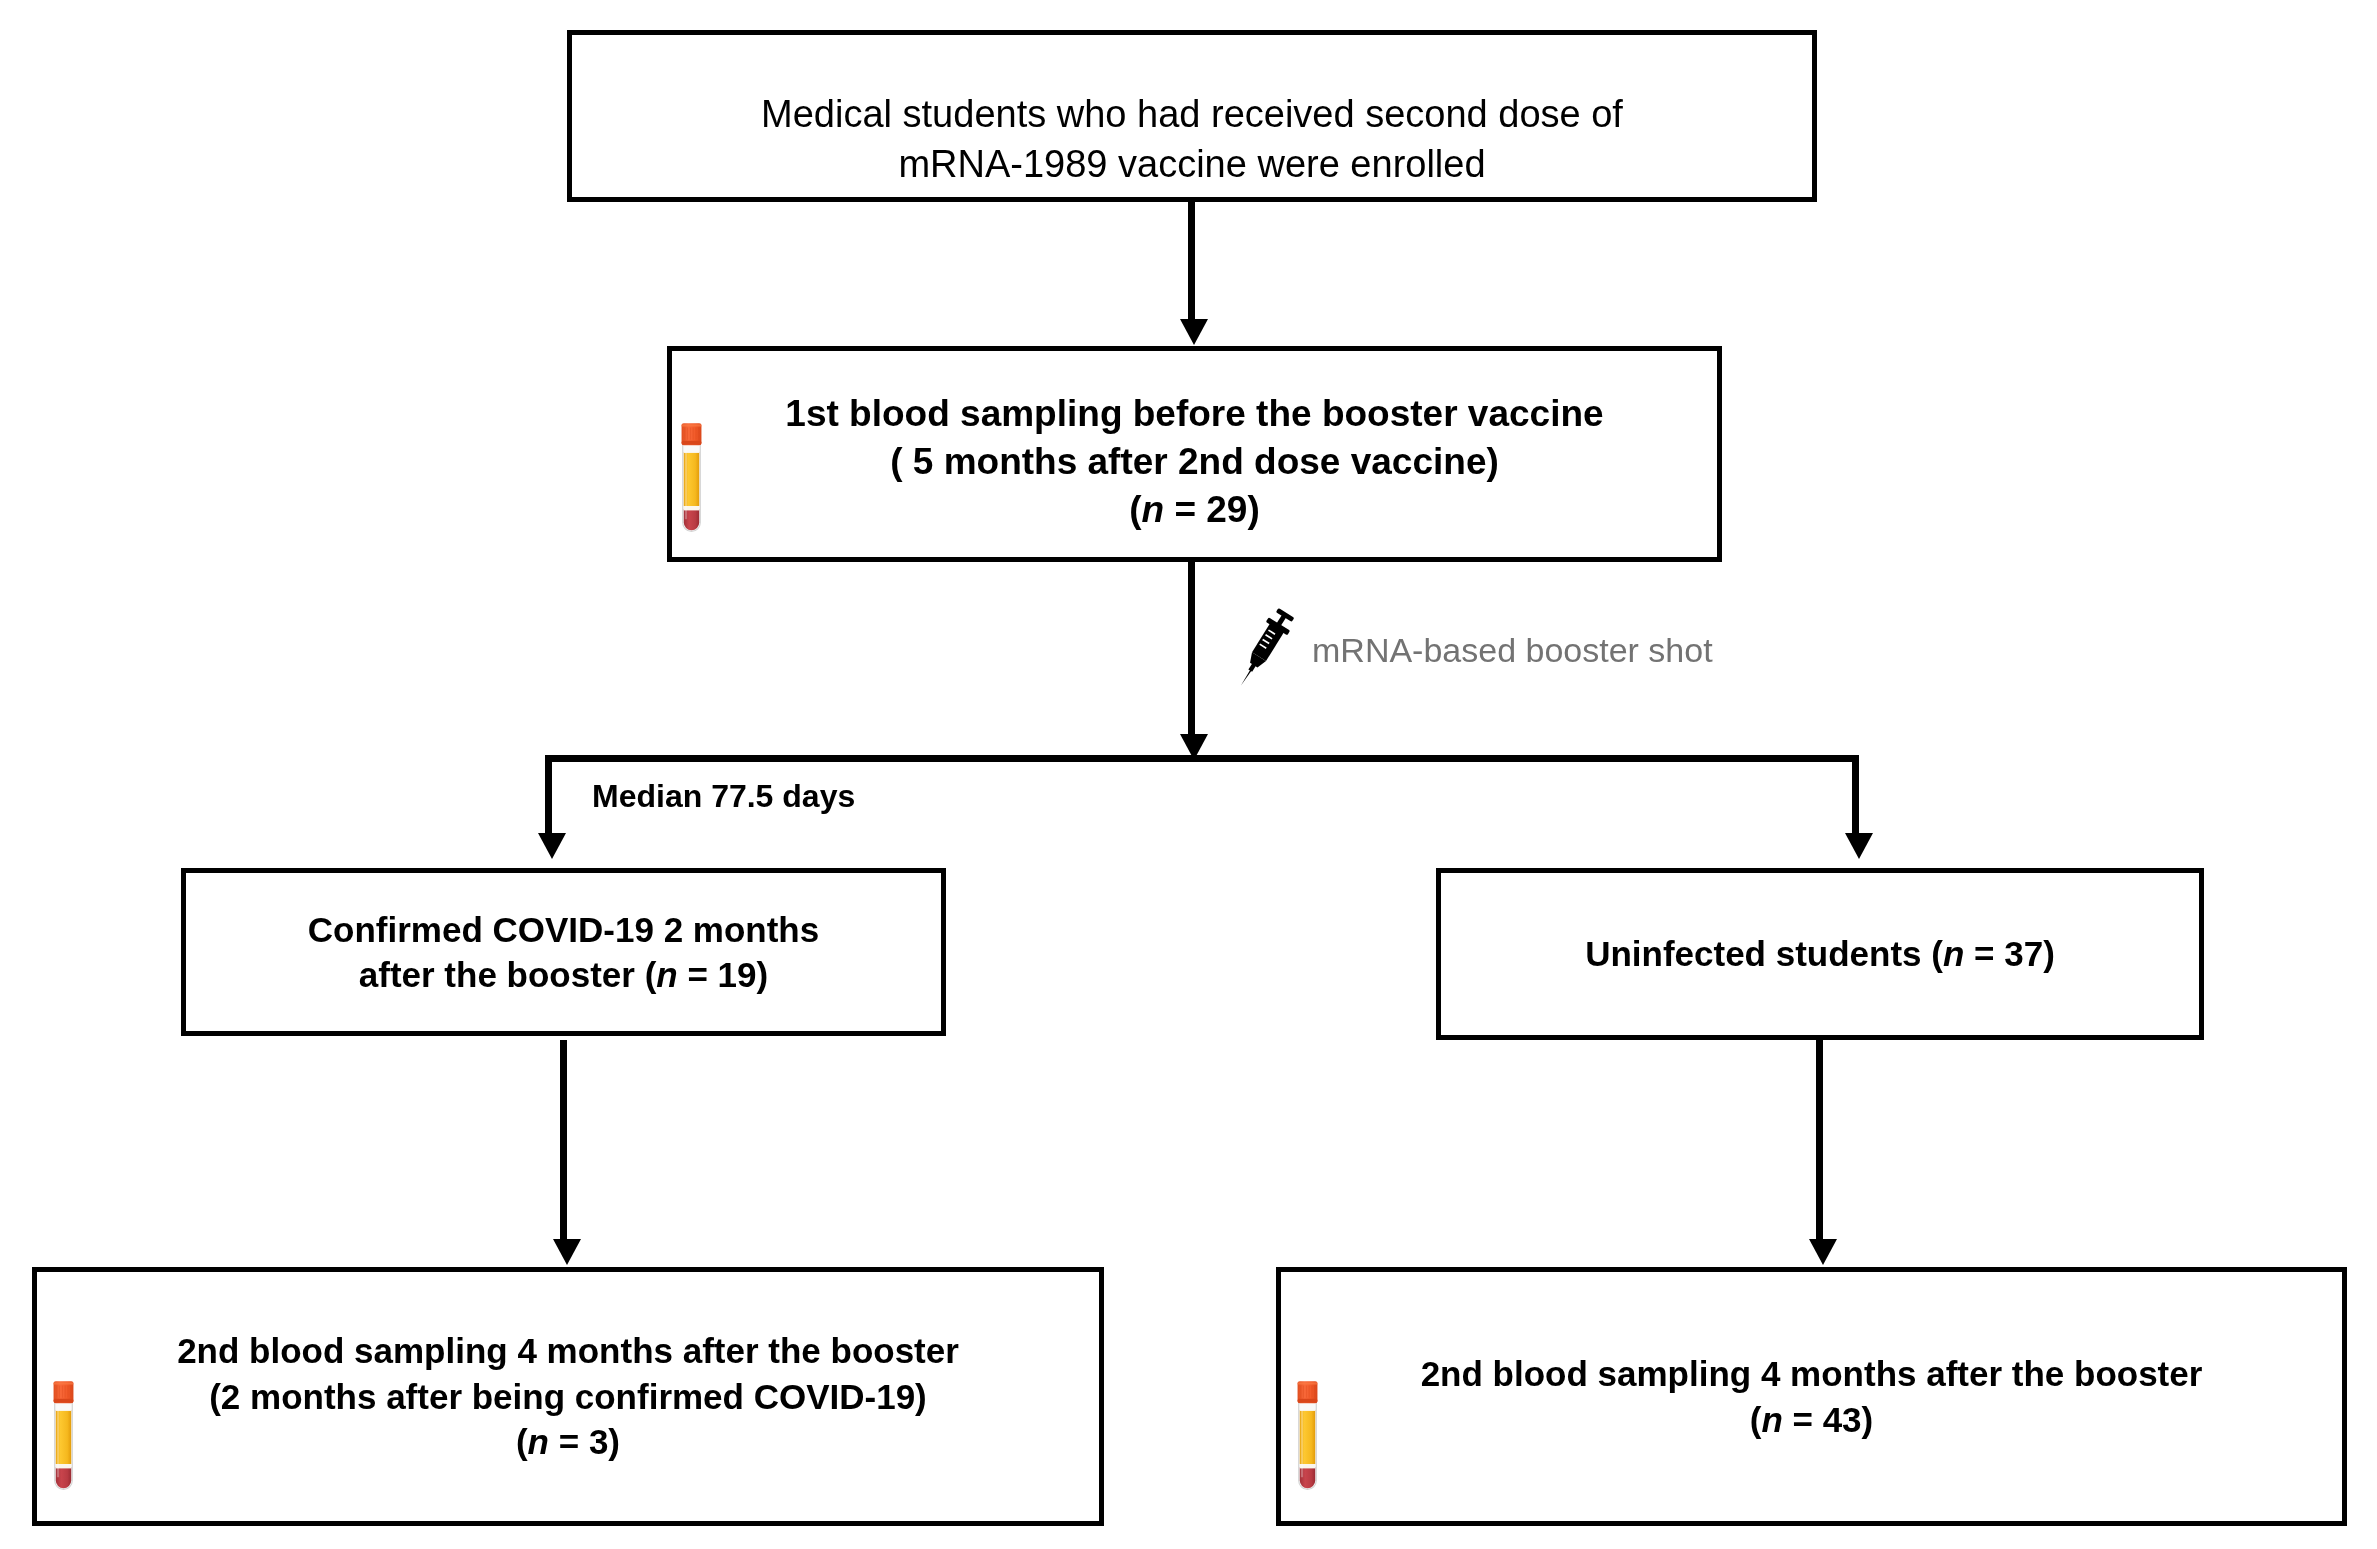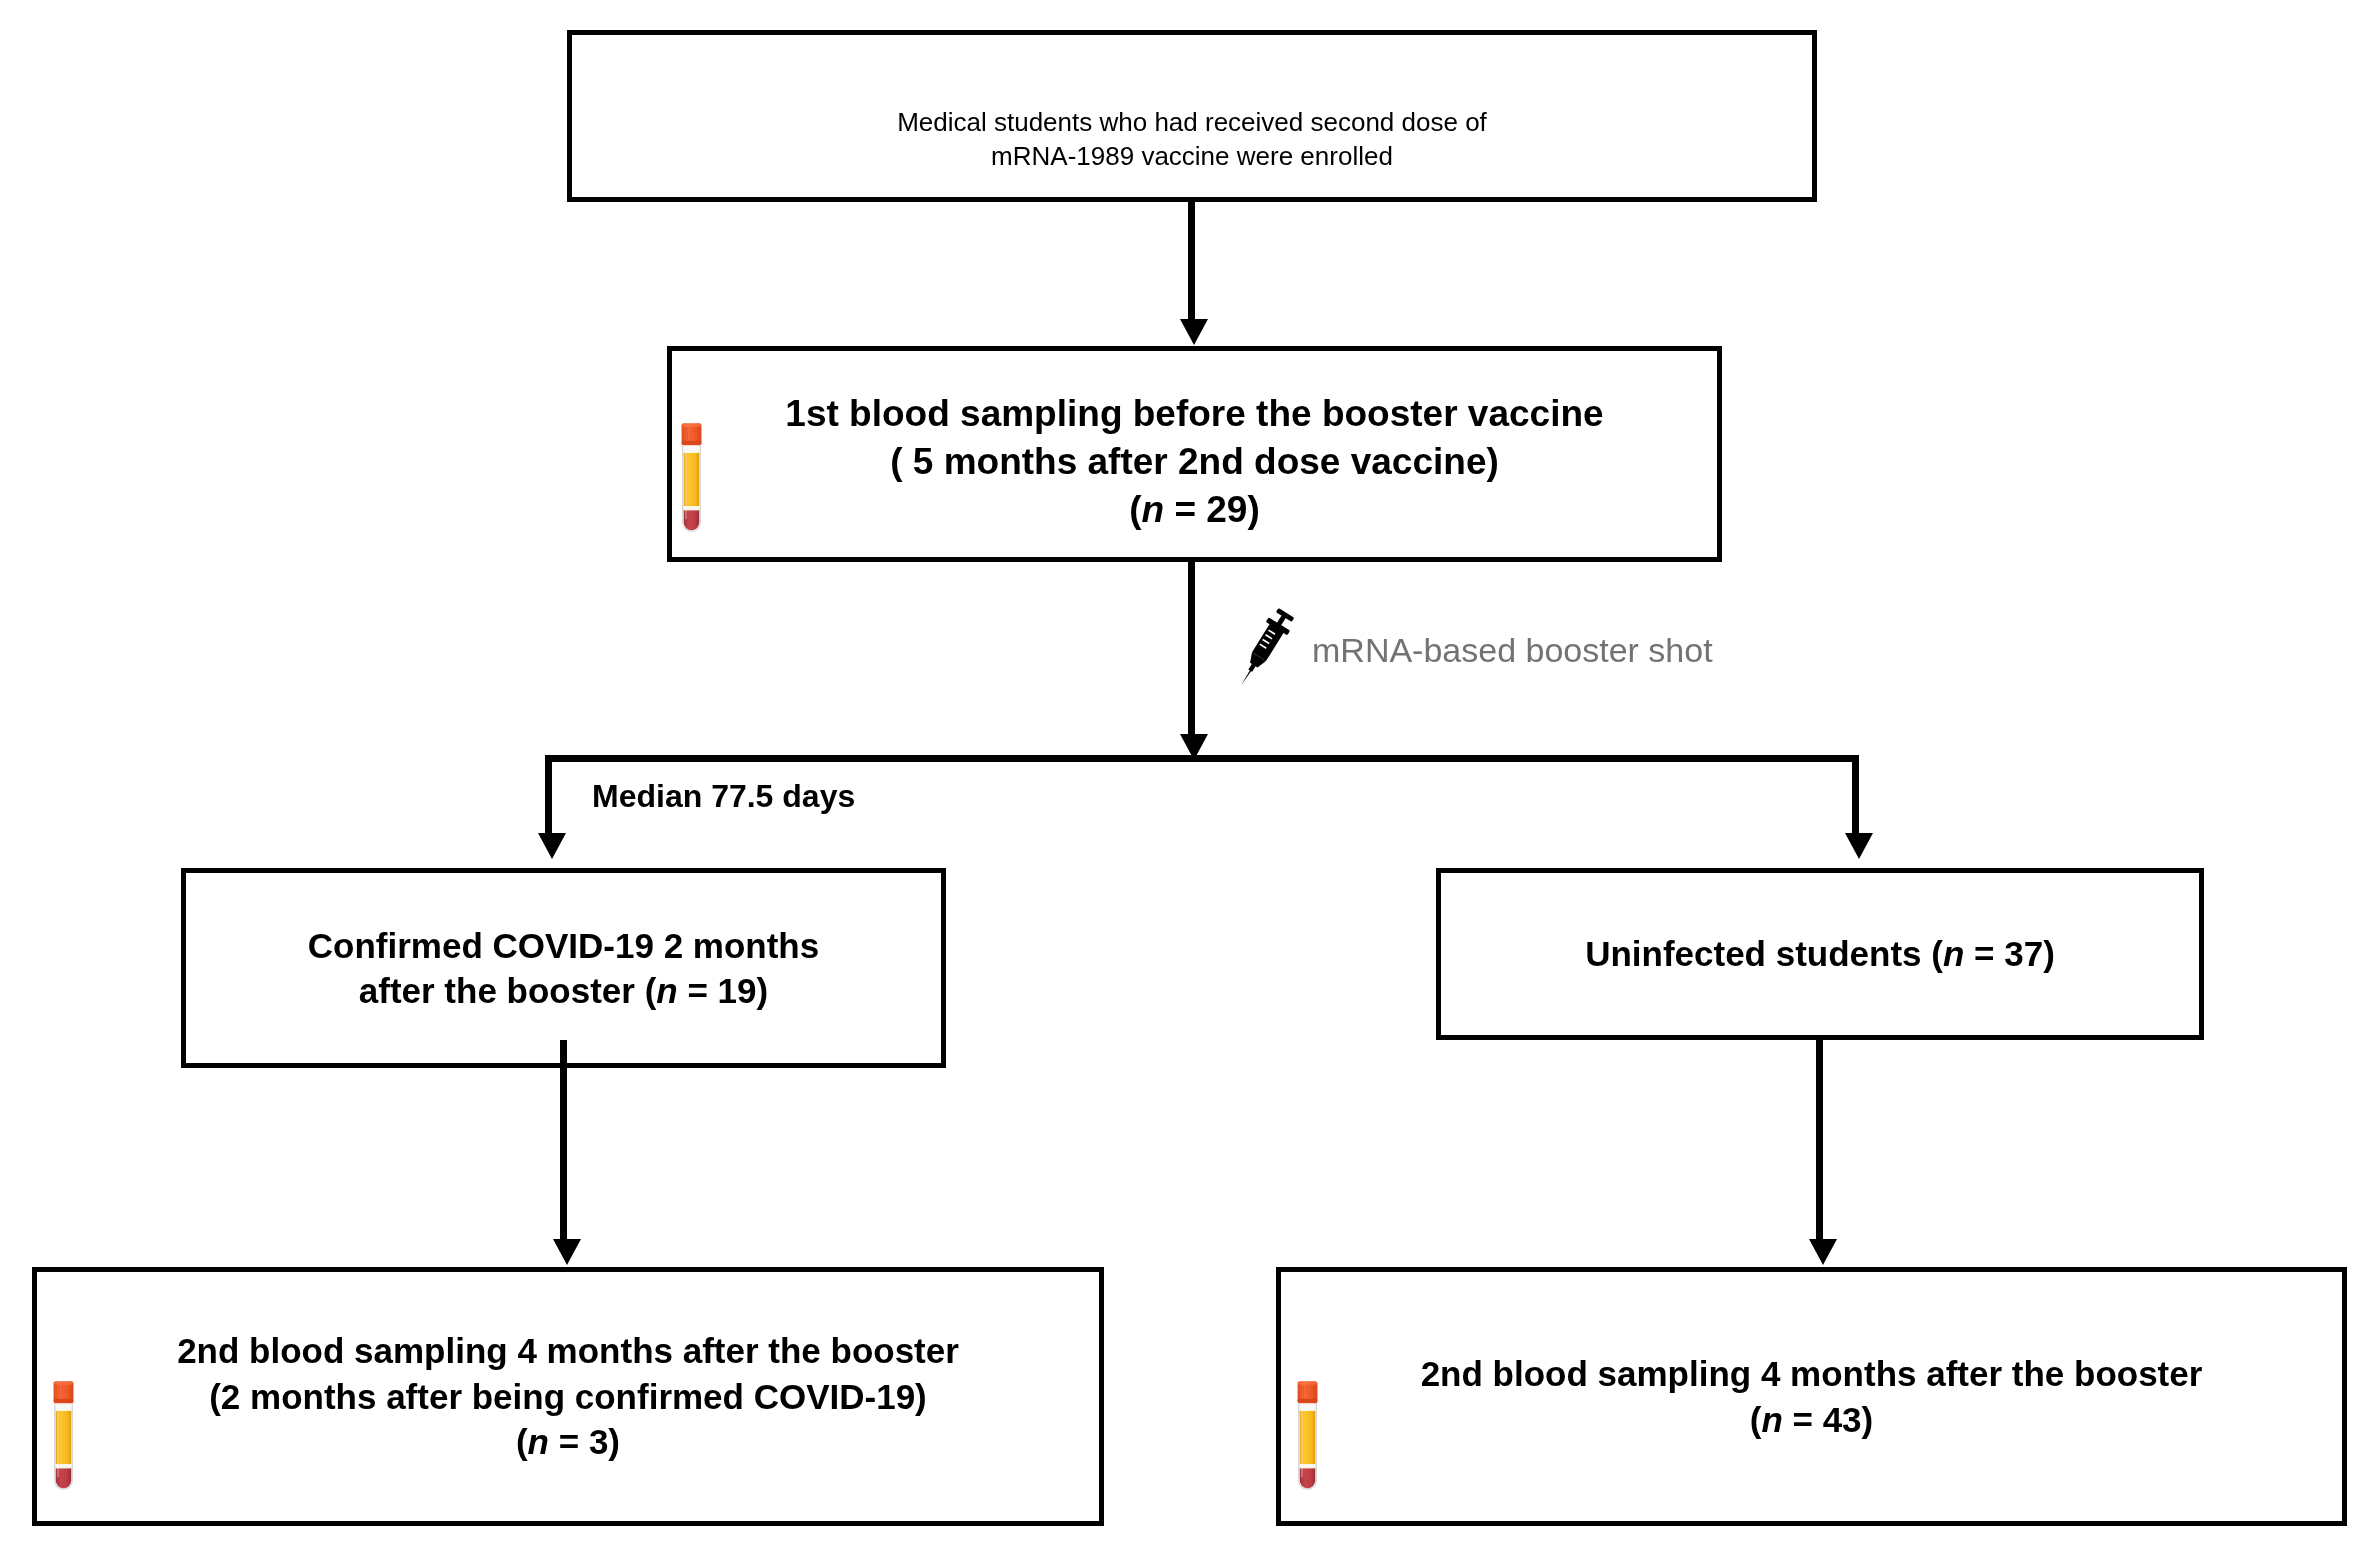--- a/index.html
+++ b/index.html
@@ -29,26 +29,26 @@
     text-align:center;
     color:#000000;
     line-height:1.30;
     padding:0 5.5px;
   }
   .regular .txt{ font-weight:400; }
   .bold .txt{ font-weight:700; }
 
   
   #box-enrolled   { left:567px; top:30px;   width:1250px; height:172px; }
-  #box-enrolled .txt{ font-size:26px;margin-top:47px; }
+  #box-enrolled .txt{ font-size:38px;margin-top:47px; }
 
   #box-first-sampling { left:667px; top:346px; width:1055px; height:216px; }
   #box-first-sampling .txt{ font-size:37px;margin-top:16px; }
 
-  #box-confirmed  { left:181px;  top:868px; width:765px; height:200px; }
+  #box-confirmed  { left:181px;  top:868px; width:765px; height:168px; }
   #box-confirmed .txt{ font-size:35px; }
 
   #box-uninfected { left:1436px; top:868px; width:768px; height:172px; }
   #box-uninfected .txt{ font-size:35px; }
 
   #box-second-sampling-covid { left:32px;  top:1267px; width:1072px; height:259px; }
   #box-second-sampling-covid .txt{ font-size:35px; }
 
   #box-second-sampling-uninf { left:1276px; top:1267px; width:1071px; height:259px; }
   #box-second-sampling-uninf .txt{ font-size:35px; }

